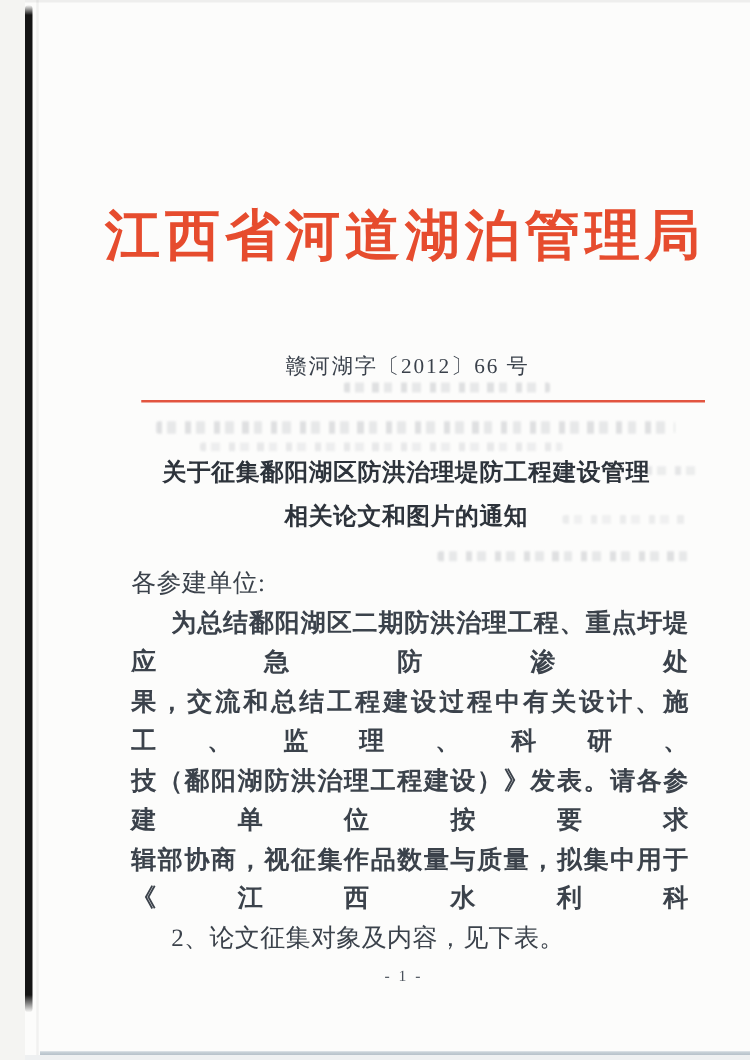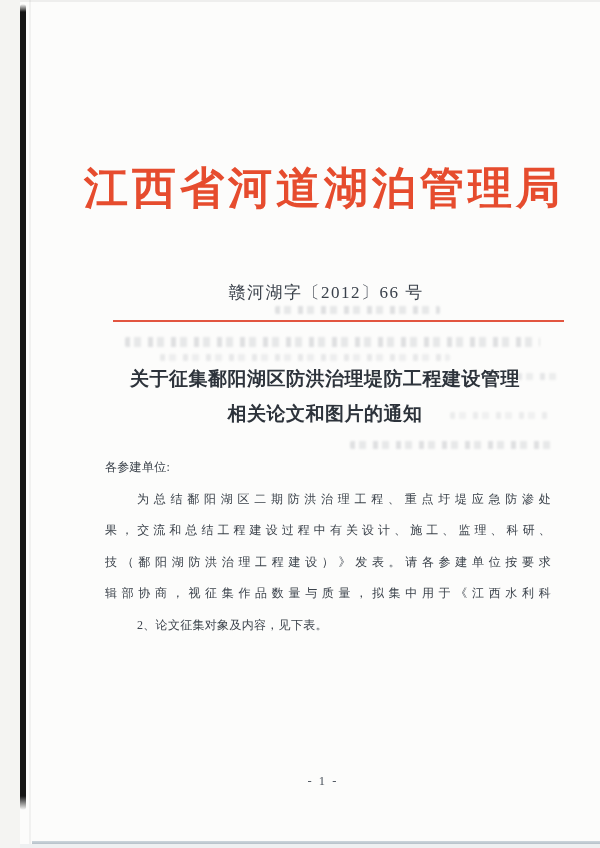--- a/index.html
+++ b/index.html
@@ -93,29 +93,30 @@
     font-size: 19px;
     font-weight: bold;
     line-height: 35px;
     letter-spacing: 0.5px;
   }
   
   .body-block {
     position: absolute; left: 85px; top: 452px;
     width: 446px;
     color: #3b424b;
-    font-size: 12px;
+    font-size: 20px;
     line-height: 31.5px;
     letter-spacing: 0.3px;
   }
   .line { white-space: nowrap; }
   .fill {
     white-space: normal;
     text-align: justify;
     text-align-last: justify;
+    font-weight: bold;
   }
   .indent { text-indent: 32px; }
   .page-number {
     position: absolute; left: 0; top: 774px;
     width: 606px;
     text-align: center;
     color: #4a515b;
     font-size: 12.5px;
     letter-spacing: 2px;
   }

